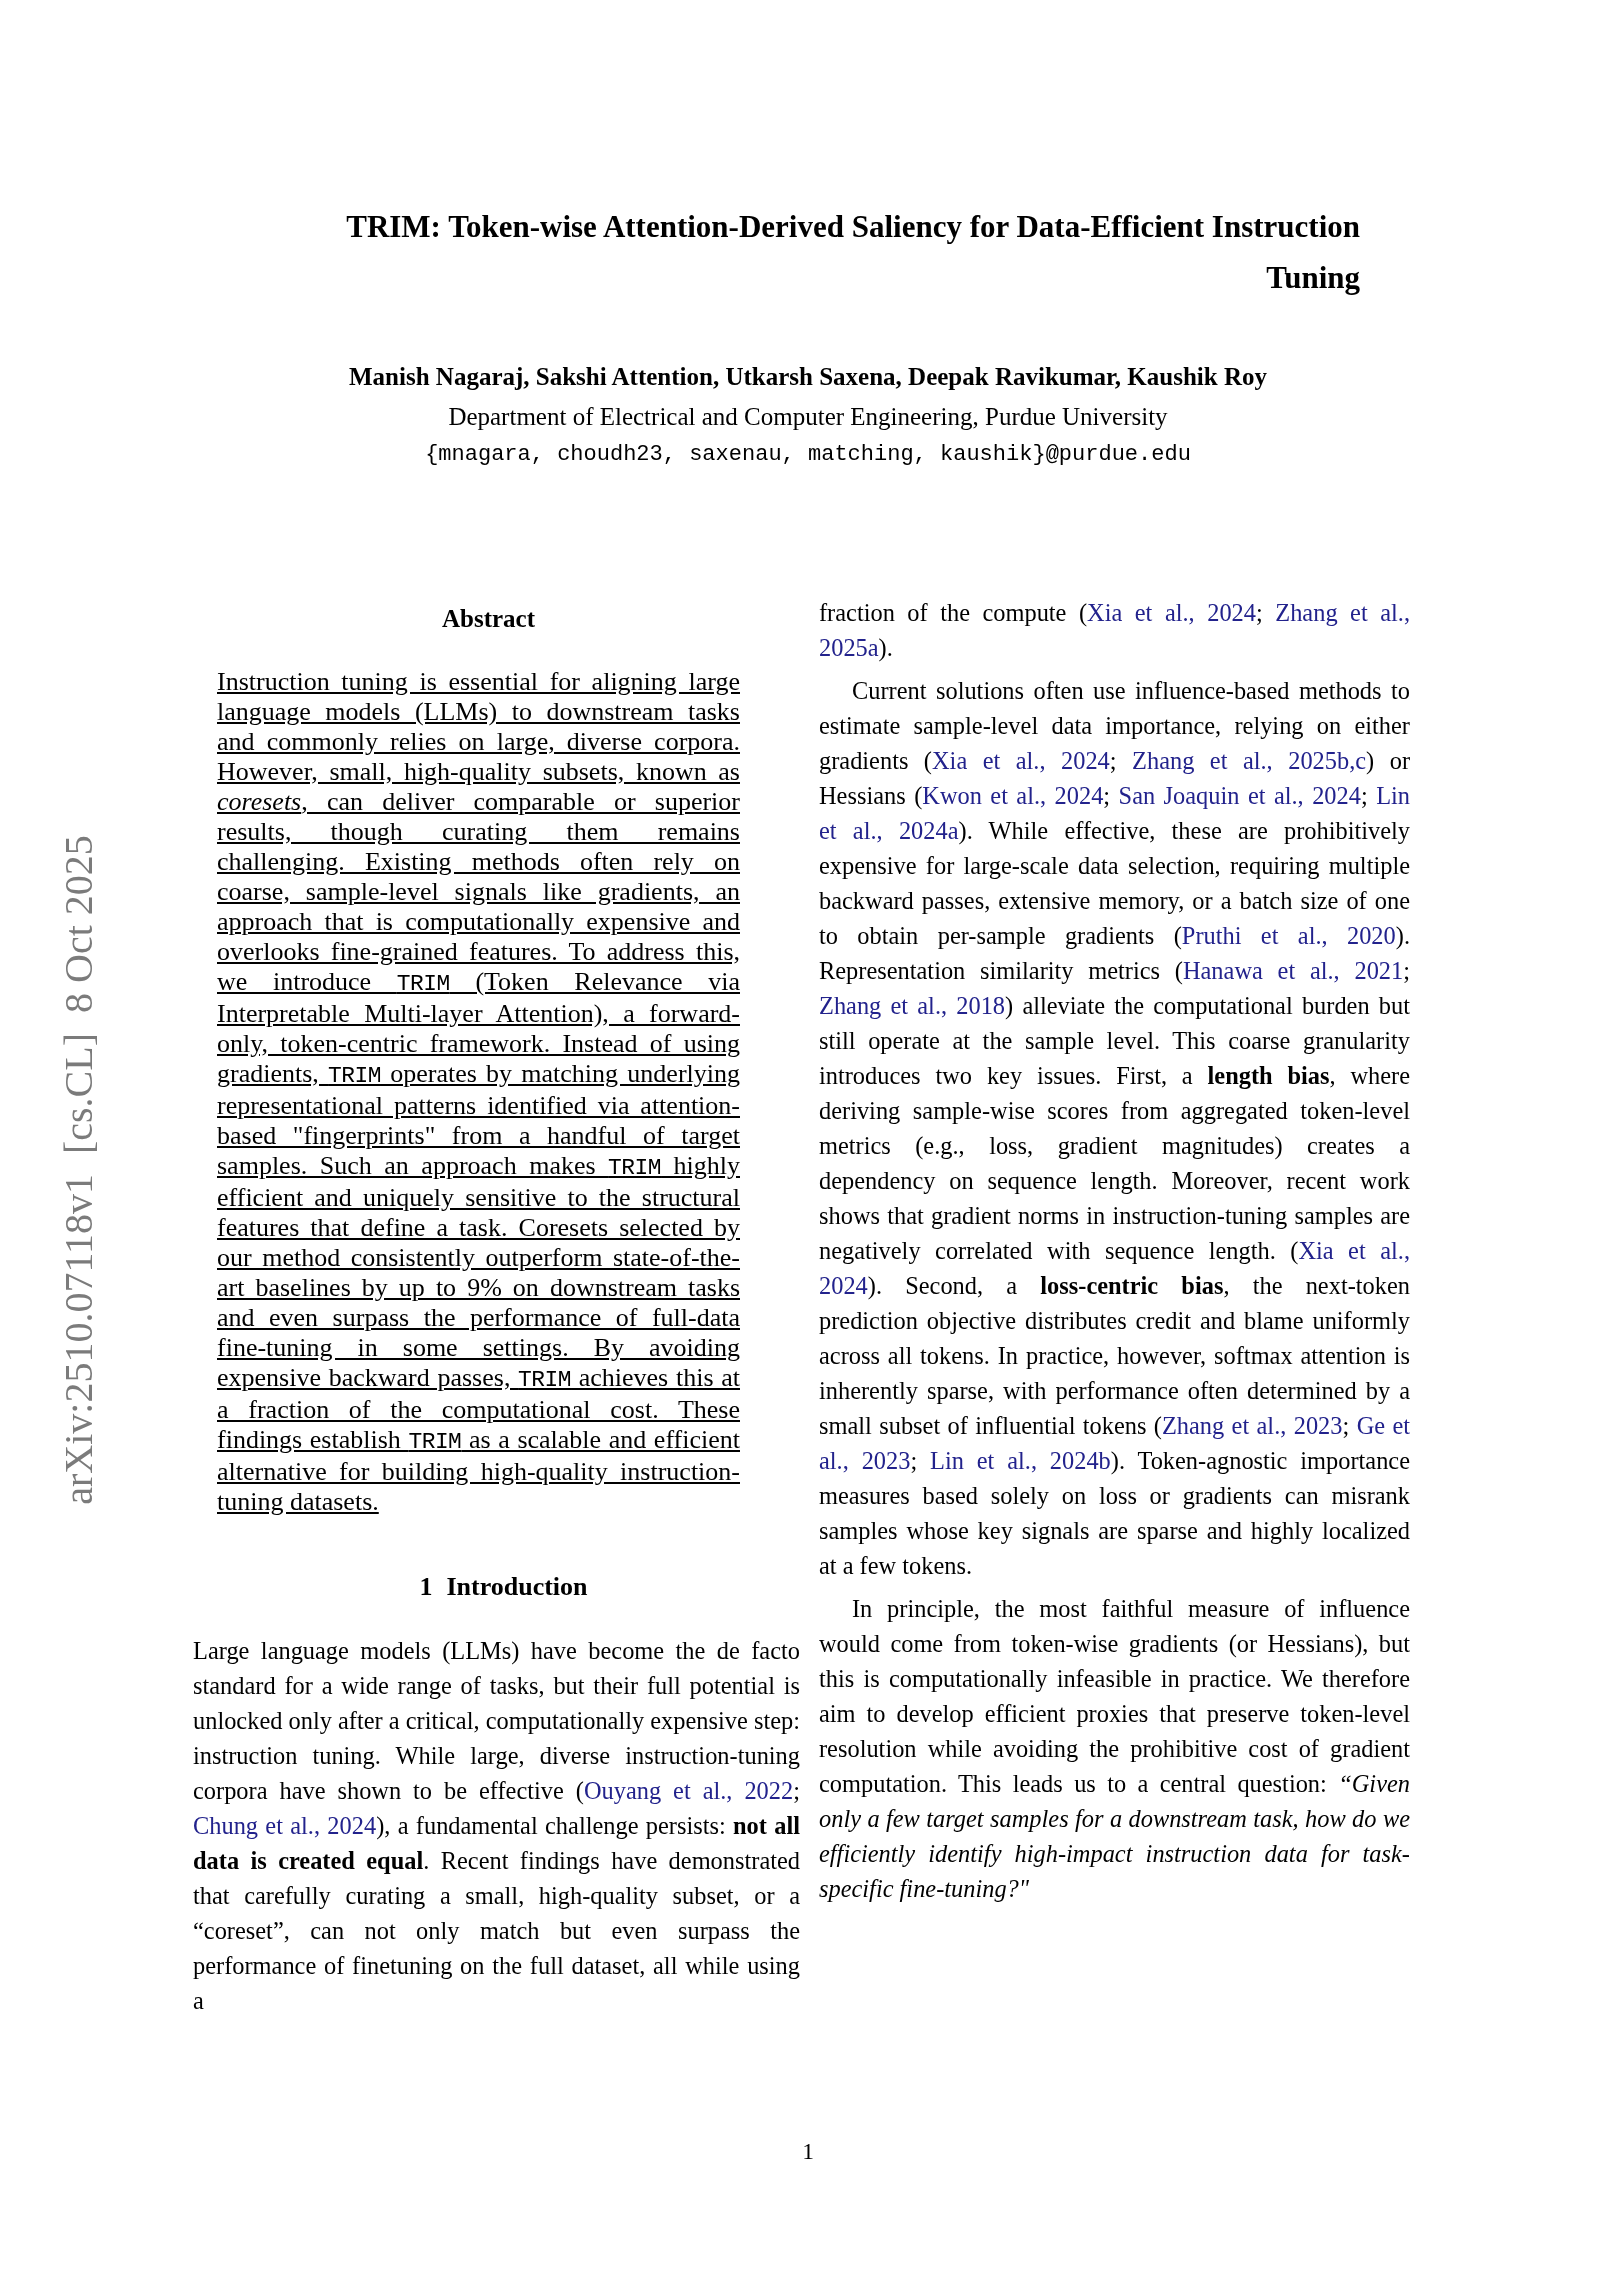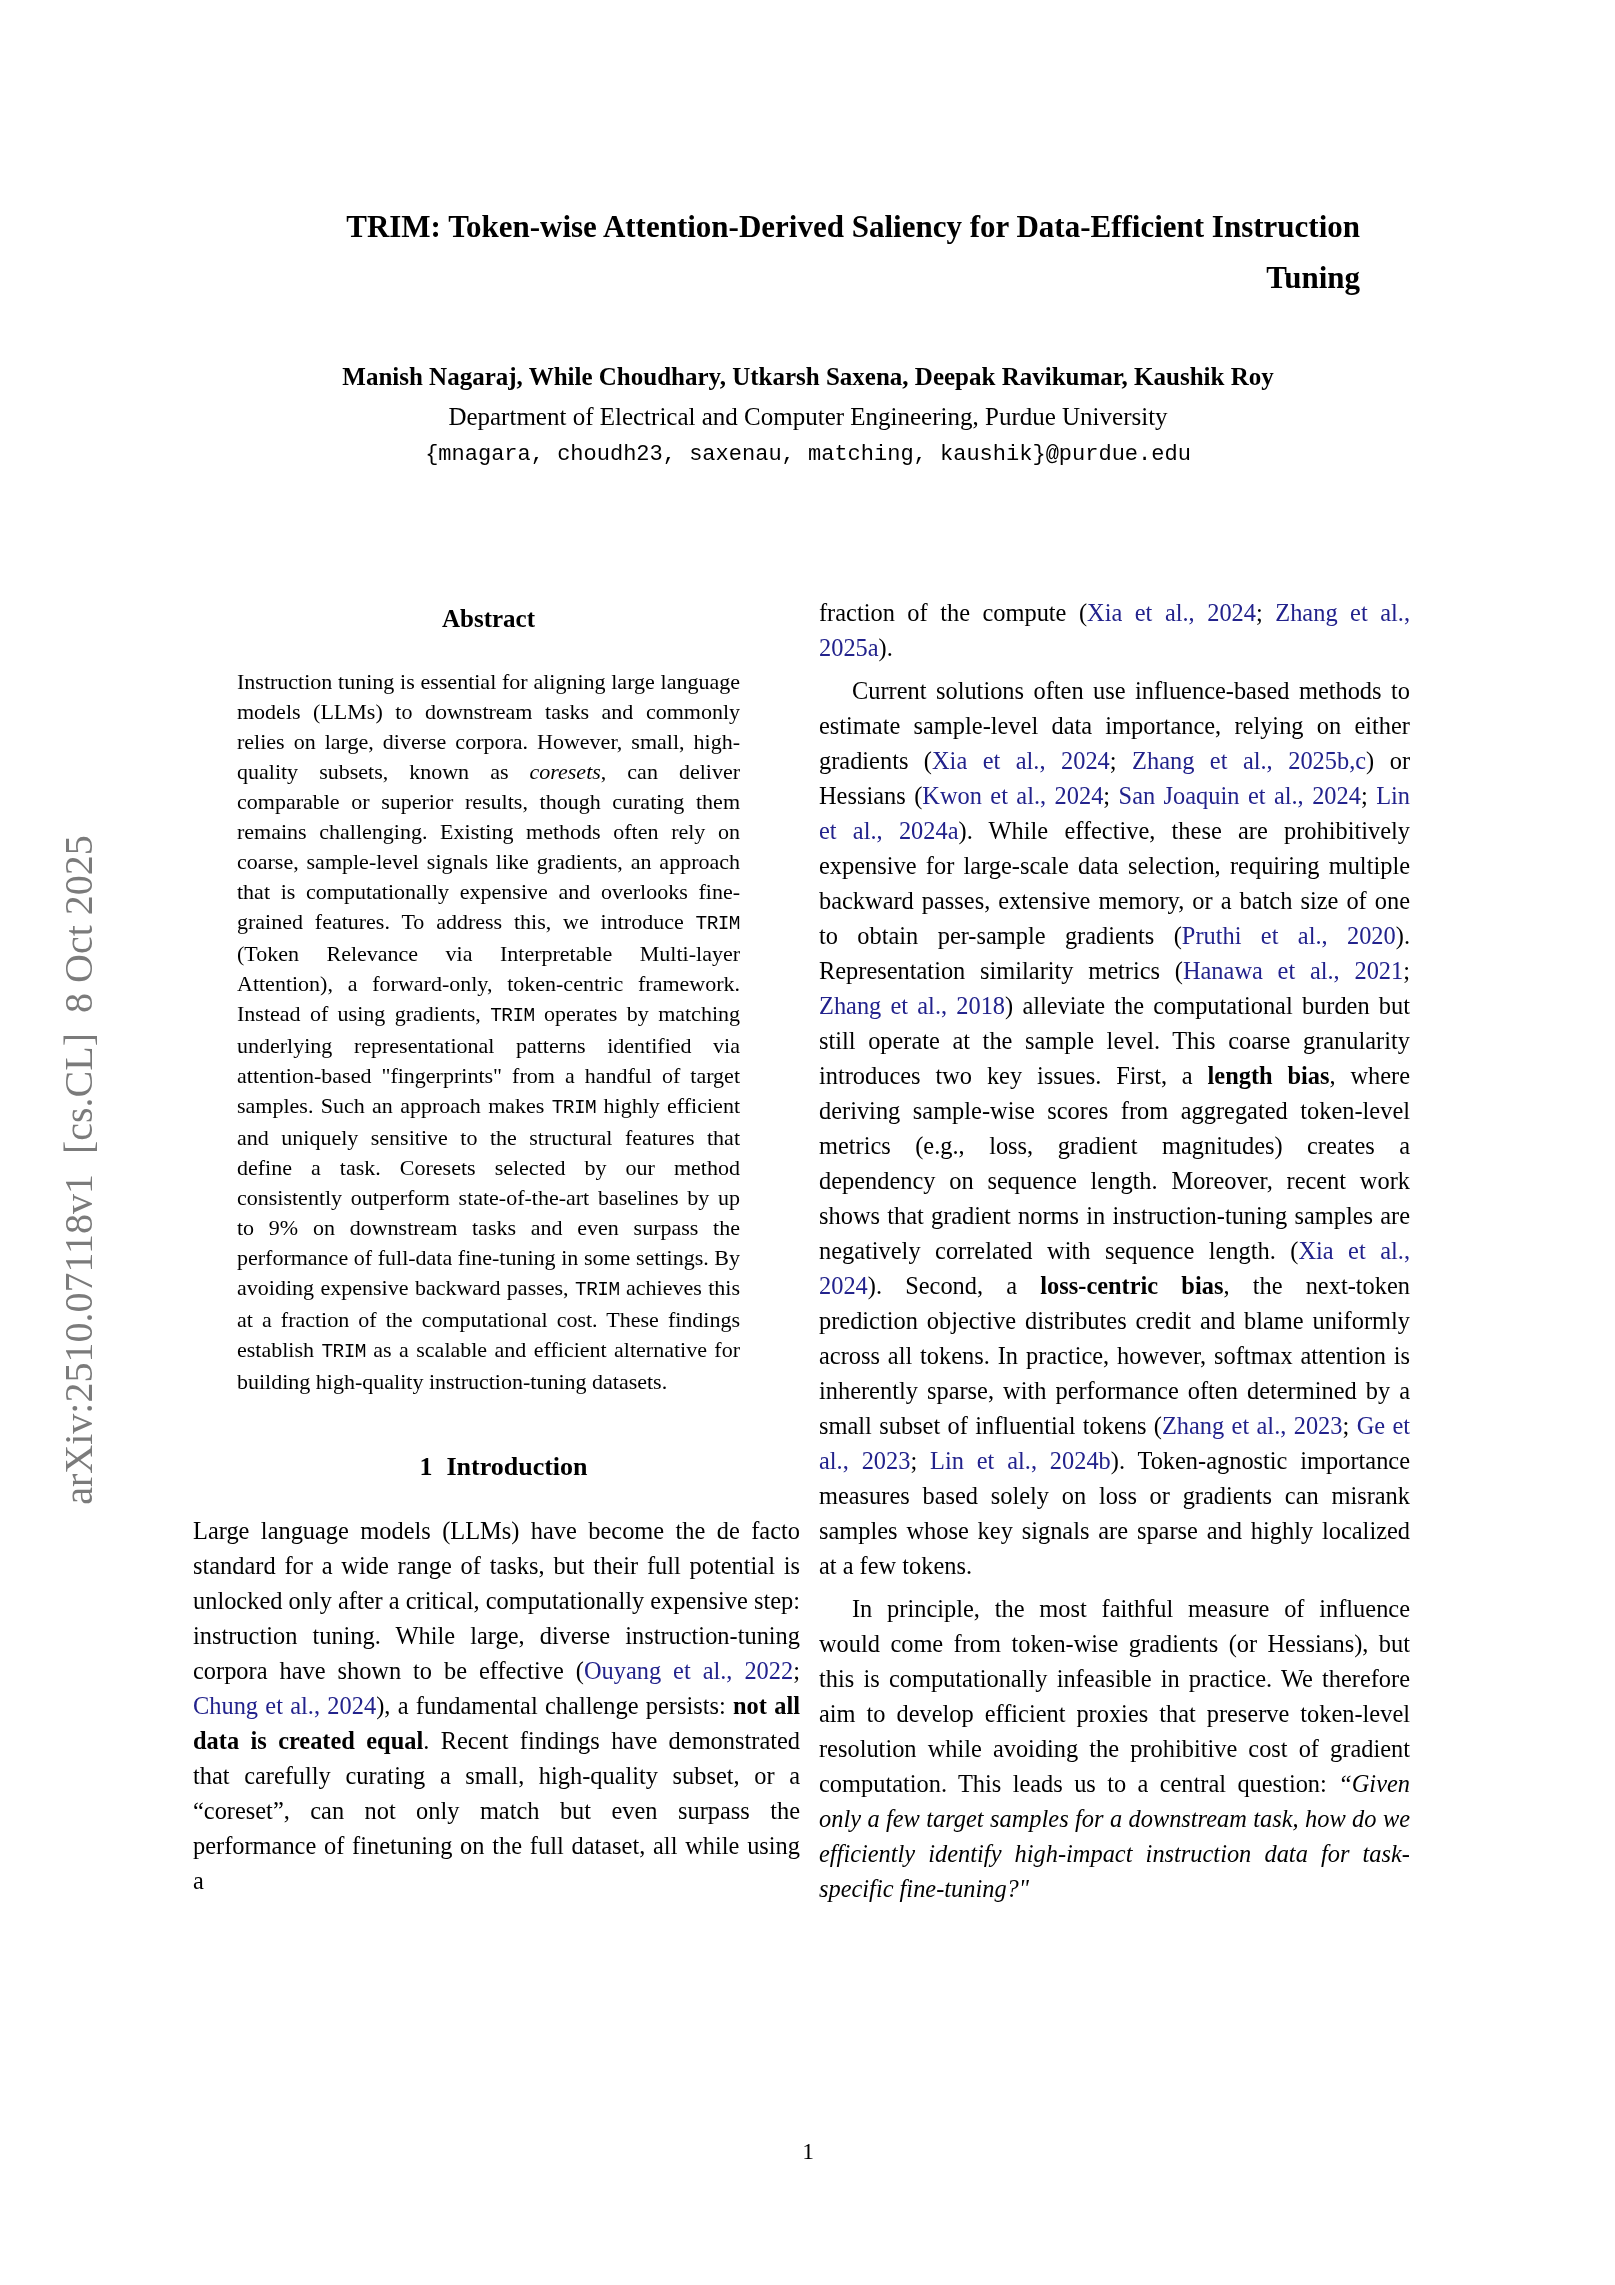--- a/index.html
+++ b/index.html
@@ -75,23 +75,24 @@
     hyphens:auto;
     -webkit-hyphens:auto;
   }
   .abstract-heading{
     font-size:25px;
     font-weight:bold;
     text-align:center;
     margin:11px 60px 0 44px;
   }
   .abstract-body{
-    font-size:22px;
+    font-size:26px;
     line-height:30px;
-    margin:31px 60px 0 44px;
+    margin:31px 60px 0 24px;
+    text-decoration:underline;
   }
   .section-heading{
     font-size:26px;
     font-weight:bold;
     margin:52px 0 0 0;
     text-align:center;
   }
   .sec-num{display:inline-block;min-width:41px;}
   .para{margin:29px 0 0 0;}
   .col-right .para{margin:8px;}
@@ -112,21 +113,21 @@
 </style>
 </head>
 <body>
 
 <div class="page">
 
   <div class="watermark">arXiv:2510.07118v1&nbsp; [cs.CL]&nbsp; 8 Oct 2025</div>
 
   <h1 class="title">TRIM: Token-wise Attention-Derived Saliency for Data-Efficient Instruction Tuning</h1>
 
-  <div class="authors">Manish Nagaraj, While Choudhary, Utkarsh Saxena, Deepak Ravikumar, Kaushik Roy</div>
+  <div class="authors">Manish Nagaraj, Sakshi Attention, Utkarsh Saxena, Deepak Ravikumar, Kaushik Roy</div>
 
   <div class="affiliation">Department of Electrical and Computer Engineering, Purdue University</div>
 
   <div class="emails">{mnagara, choudh23, saxenau, matching, kaushik}@purdue.edu</div>
 
   <div class="columns">
 
     <div class="col col-left">
       <div class="abstract-heading">Abstract</div>
 

